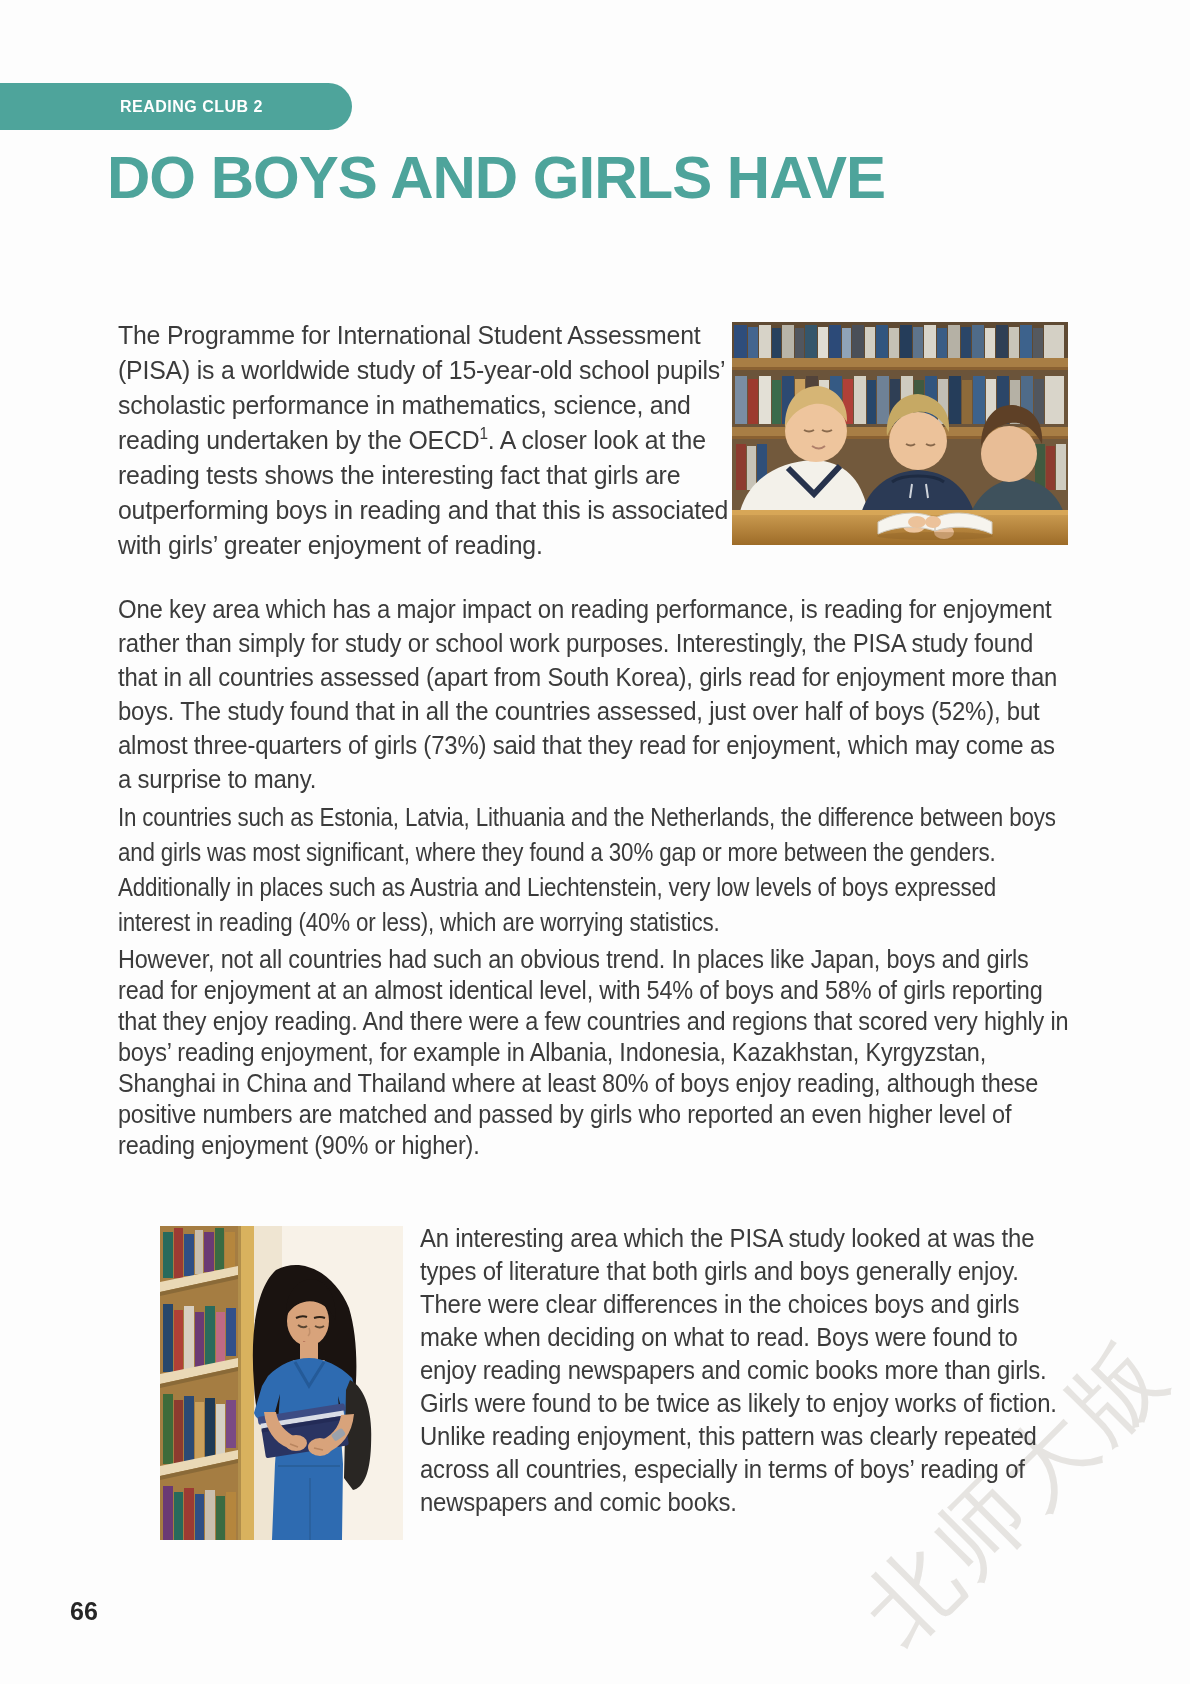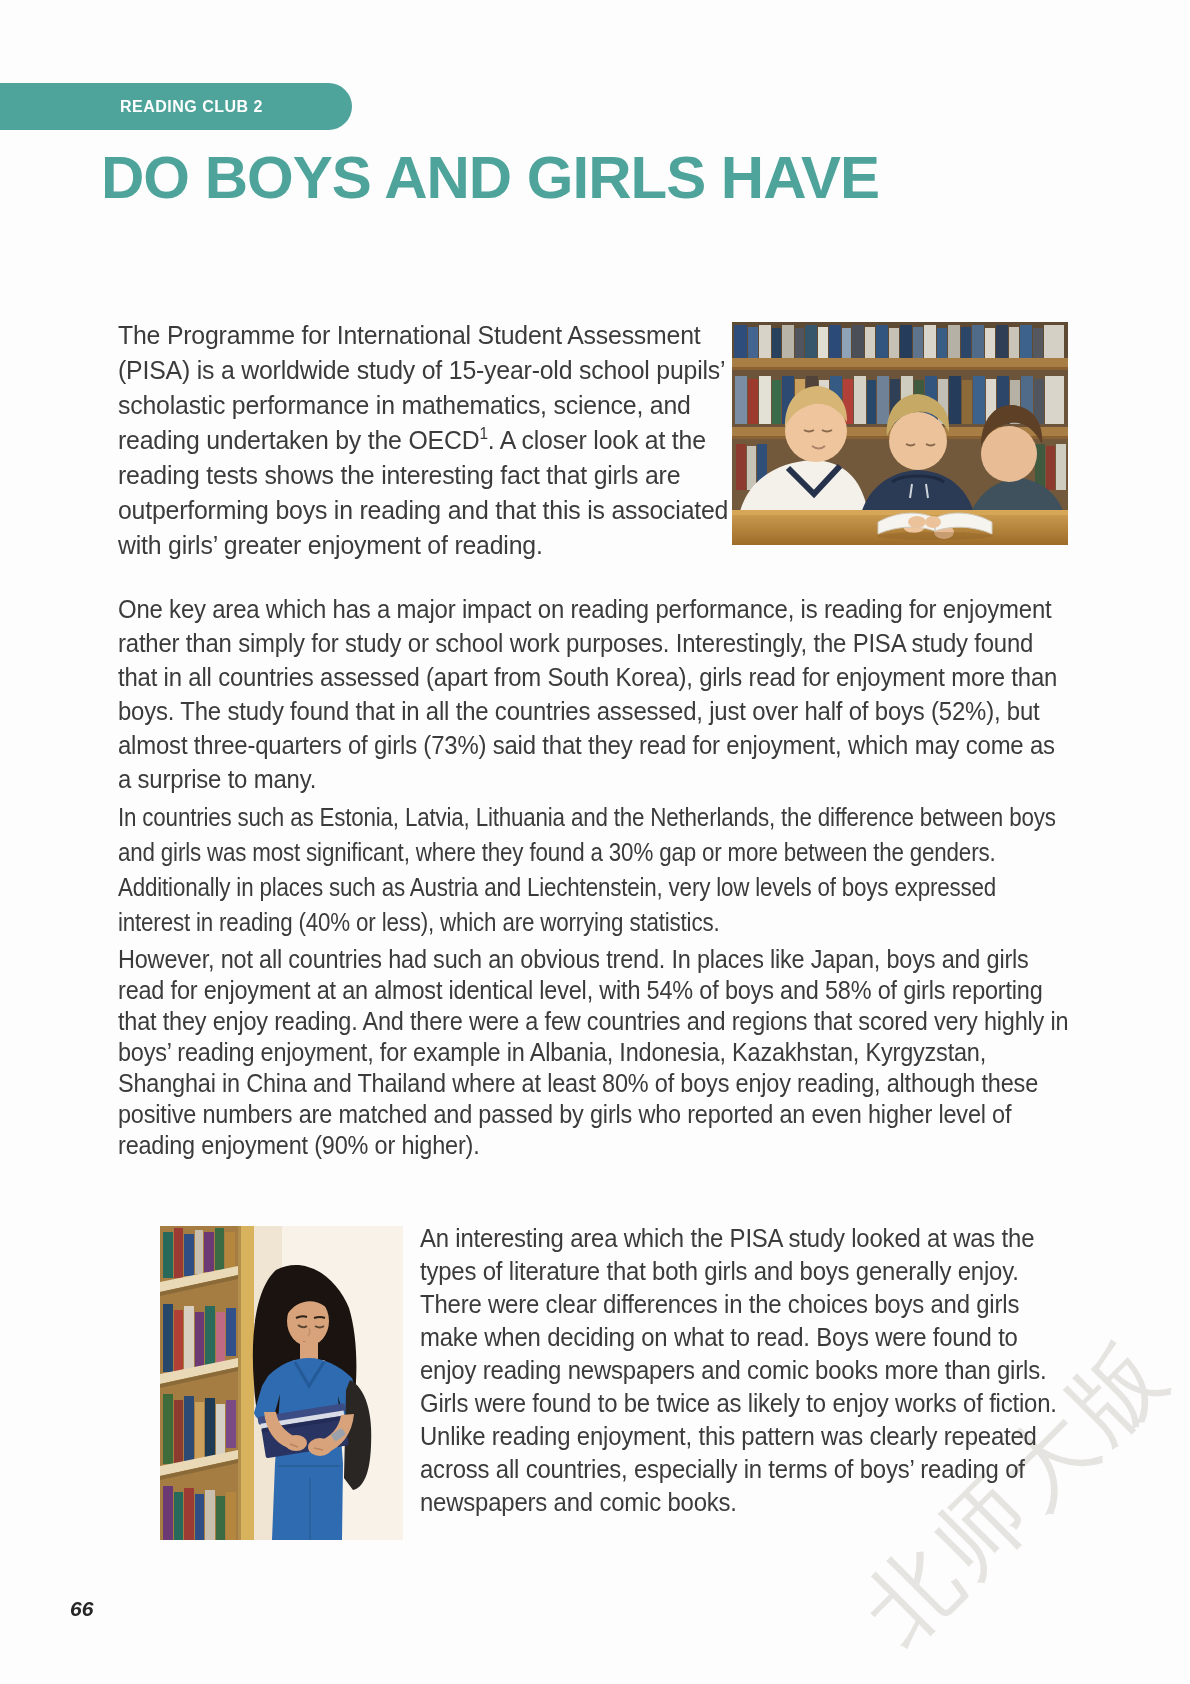--- a/index.html
+++ b/index.html
@@ -9,41 +9,41 @@
     font-family:"Liberation Sans", sans-serif;
     color:#3b3b3b;
   }
   .badge {
     position:absolute; left:0; top:83px; width:352px; height:47px;
     background:#4ea49b; border-radius:0 24px 24px 0;
     color:#ffffff; font-weight:bold; font-size:16px; line-height:47px;
     padding-left:120px; box-sizing:border-box; letter-spacing:.5px;
   }
   .title {
-    position:absolute; left:101px; top:142px;
+    position:absolute; left:107px; top:142px;
     color:#4ea49b; font-weight:bold; font-size:60px; line-height:71px;
     letter-spacing:-1px; white-space:nowrap;
   }
   .para {
     position:absolute; font-size:26px; line-height:35px;
     letter-spacing:-0.2px; transform-origin:0 0; margin:0; z-index:2;
   }
   #p1 { left:118px; top:318px; width:640px; transform:scaleX(.955); }
   #p2 { left:118px; top:592px; width:1035px; transform:scaleX(.92); line-height:34px; }
   #p3 { left:118px; top:800px; width:1107px; transform:scaleX(.86); }
   #p4 { left:118px; top:944px; width:1040px; transform:scaleX(.92); line-height:31px; font-size:25.5px; }
   #p5 { left:420px; top:1222px; width:714px; transform:scaleX(.92); line-height:33px; }
   sup { font-size:0.62em; vertical-align:super; line-height:0; }
   .photo { position:absolute; z-index:1; }
   #photo1 { left:732px; top:322px; width:336px; height:223px; }
   #photo2 { left:160px; top:1226px; width:243px; height:314px; }
   .photo svg { display:block; width:100%; height:100%; }
   .page-number {
     position:absolute; left:70px; top:1597px;
-    font-size:21px; font-weight:bold; color:#262626;font-style:italic;
+    font-size:25px; font-weight:bold; color:#262626;
   }
   .watermark {
     position:absolute; left:810px; top:1430px; width:420px; height:130px;
     transform:rotate(-45deg); z-index:0;
     font-family:"DejaVu Serif", serif;
     font-size:90px; letter-spacing:6px; color:#e6e4e1; text-align:center;
     user-select:none;
   }
 </style>
 </head>

